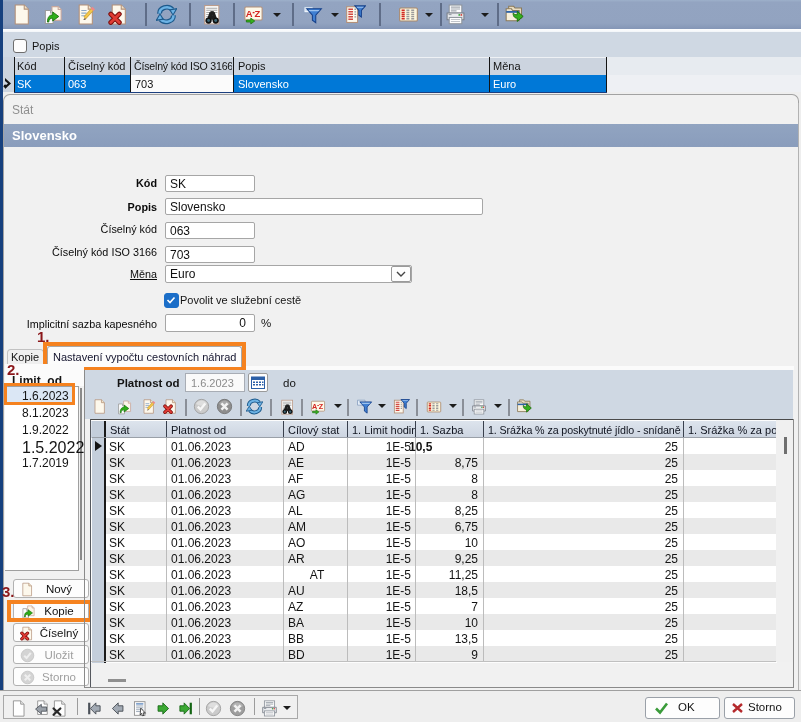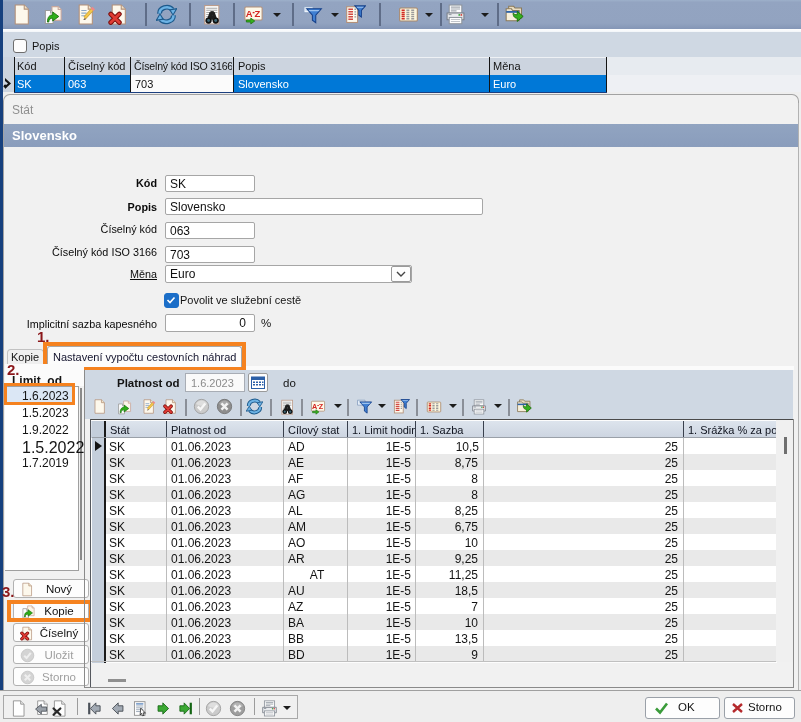--- a/index.html
+++ b/index.html
@@ -196,21 +196,21 @@
 <div class="bx" style="left:47px;top:346px;width:195px;height:24px;background:#fcfcfc;border:1px solid #a8a8a8;border-bottom:none;border-radius:3px 3px 0 0;"></div>
 <div class="ab" style="left:53px;top:351px;font-size:11px;color:#14142e;">Nastavení vypočtu cestovních náhrad</div>
 <div class="obox" style="left:43px;top:342px;width:203px;height:29px;"></div>
 <div class="red" style="left:7px;top:361px;">2.</div>
 <div class="ab" style="left:5px;top:364px;width:79px;height:22px;background:#fbfbfb;"></div>
 <div class="ab" style="left:12px;top:374px;font-weight:bold;font-size:12px;">Limit. od</div>
 <div class="bx" style="left:5px;top:386px;width:74px;height:185px;background:#fff;border:1px solid #9f9f9f;border-left:none;"></div>
 <div class="ab" style="left:80px;top:388px;width:2px;height:172px;background:#8a8a8a;"></div>
 <div class="ab" style="left:6px;top:387px;width:69px;height:17px;background:#dbe7f5;"></div>
 <div class="ab" style="left:22px;top:389px;font-size:12px;">1.6.2023</div>
-<div class="ab" style="left:22px;top:406px;font-size:12px;">1.5.2023</div>
+<div class="ab" style="left:22px;top:406px;font-size:12px;">8.1.2023</div>
 <div class="ab" style="left:22px;top:423px;font-size:12px;">1.9.2022</div>
 <div class="ab" style="left:22px;top:439px;font-size:16px;">1.5.2022</div>
 <div class="ab" style="left:22px;top:456px;font-size:12px;">1.7.2019</div>
 <div class="obox" style="left:4px;top:383px;width:71px;height:22px;border-width:3.5px;"></div>
 <div class="btnL" style="top:579px;color:#111;">
       <span class="ico"><svg width="14" height="15" viewBox="0 0 20 20">
           <path d="M4 1 H12.6 L16.5 4.9 V19 H4 Z" fill="#fdf8ec" stroke="#b39078"></path>
           <path d="M12.6 1 V4.9 H16.5" fill="#f1e4cb" stroke="#b39078"></path>
         </svg></span>
       <span class="lab">Nový</span>
@@ -413,26 +413,27 @@
 <div class="ab" style="left:392px;top:18px;width:1px;height:224px;background:#bcbcbc;"></div>
 <div class="ab" style="left:592px;top:1px;width:1px;height:17px;background:#39404d;"></div>
 <div class="ab" style="left:592px;top:18px;width:1px;height:224px;background:#bcbcbc;"></div>
 <div class="ab" style="left:685px;top:1px;width:1px;height:17px;background:#39404d;"></div>
 <div class="ab" style="left:1px;top:17px;width:685px;height:1px;background:#9aa0a8;"></div>
 <div class="gcell" style="left:19px;top:4px;width:56px;color:#10141f;">Stát</div>
 <div class="gcell" style="left:80px;top:4px;width:112px;color:#10141f;">Platnost od</div>
 <div class="gcell" style="left:197px;top:4px;width:59px;color:#10141f;">Cílový stat</div>
 <div class="gcell" style="left:261px;top:4px;width:63px;color:#10141f;font-size:11px;">1. Limit hodin</div>
 <div class="gcell" style="left:329px;top:4px;width:63px;color:#10141f;">1. Sazba</div>
+<div class="gcell" style="left:397px;top:4px;width:195px;color:#10141f;font-size:10.7px;letter-spacing:-0.1px;">1. Srážka % za poskytnuté jídlo - snídaně</div>
 <div class="gcell" style="left:597px;top:4px;width:88px;color:#10141f;">1. Srážka % za pos</div>
 <div class="gcell gd" style="left:18px;top:20px;width:55px;">SK</div>
 <div class="gcell gd" style="left:80px;top:20px;width:110px;">01.06.2023</div>
 <div class="gcell gd" style="left:197px;top:20px;width:58px;">AD</div>
 <div class="gcell gd" style="left:257px;top:20px;width:63px;text-align:right;">1E-5</div>
-<div class="gcell gd" style="left:326px;top:20px;width:62px;text-align:right;">10,5</div>
+<div class="gcell gd" style="left:318px;top:20px;width:62px;font-weight:bold;">10,5</div>
 <div class="gcell gd" style="left:393px;top:20px;width:194px;text-align:right;">25</div>
 <div class="gcell gd" style="left:18px;top:36px;width:55px;">SK</div>
 <div class="gcell gd" style="left:80px;top:36px;width:110px;">01.06.2023</div>
 <div class="gcell gd" style="left:197px;top:36px;width:58px;">AE</div>
 <div class="gcell gd" style="left:257px;top:36px;width:63px;text-align:right;">1E-5</div>
 <div class="gcell gd" style="left:325px;top:36px;width:62px;text-align:right;">8,75</div>
 <div class="gcell gd" style="left:393px;top:36px;width:194px;text-align:right;">25</div>
 <div class="gcell gd" style="left:18px;top:52px;width:55px;">SK</div>
 <div class="gcell gd" style="left:80px;top:52px;width:110px;">01.06.2023</div>
 <div class="gcell gd" style="left:197px;top:52px;width:58px;">AF</div>

